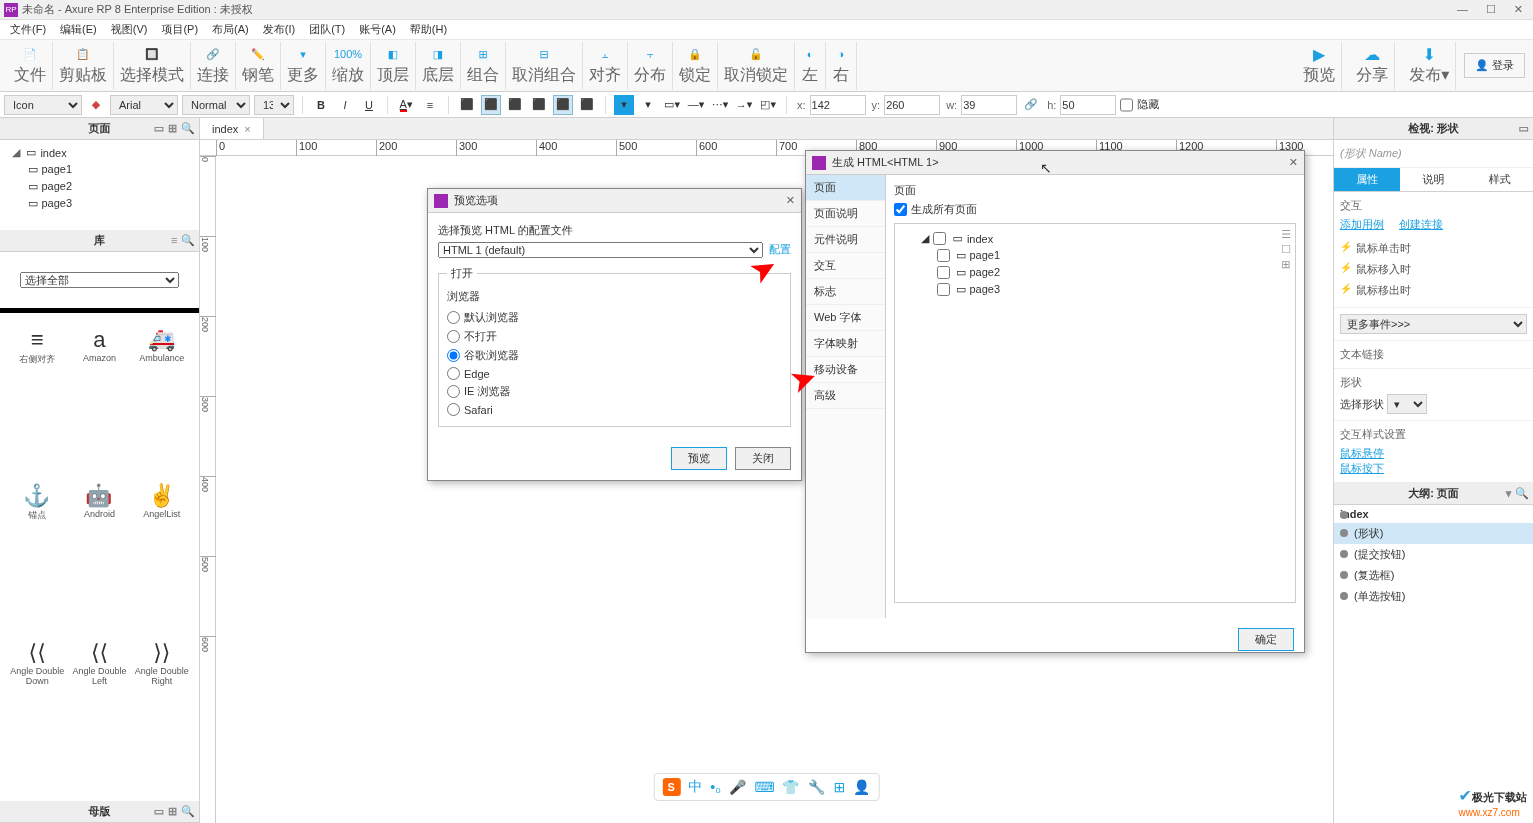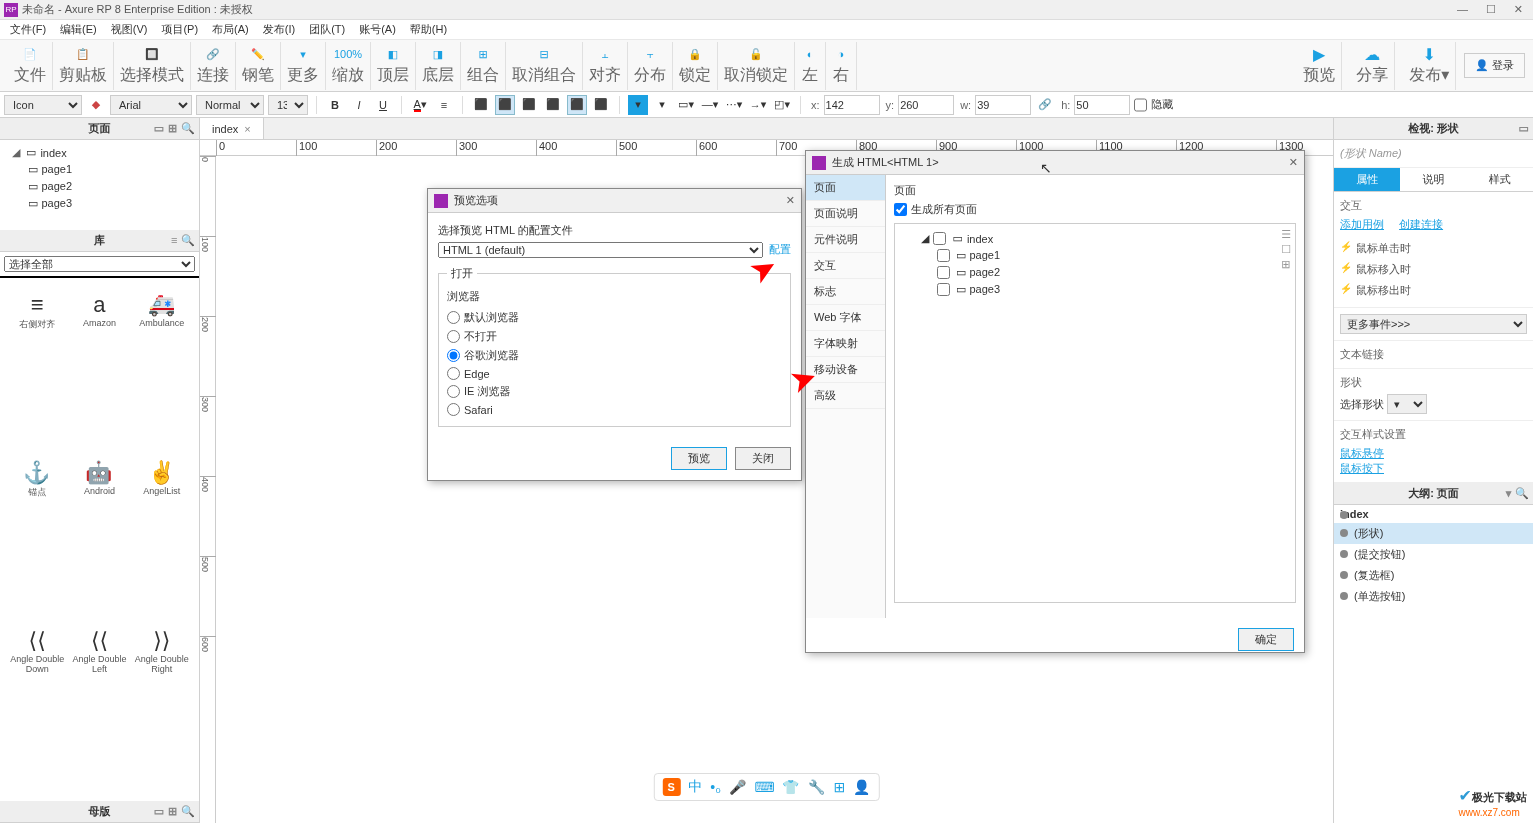--- a/index.html
+++ b/index.html
@@ -202,21 +202,21 @@
         <div class="ico">⬇</div>
         <div class="lbl">发布▾</div>
       </div>
       <div style="border: 1px solid rgb(204, 204, 204); padding: 4px 10px; cursor: pointer;">👤 登录</div>
     </div>
 </div>
 
 <div class="formatbar">
   <select style="width:78px"><option>Icon</option></select>
   <span class="btn" style="color:#c44">◆</span>
-  <select style="width:82px"><option>Arial</option></select>
+  <select style="width:68px"><option>Arial</option></select>
   <select style="width:68px"><option>Normal</option></select>
   <select style="width:40px"><option>13</option></select>
   <span class="sep"></span>
   <span class="btn">
       <b>B</b>
     </span>
   <span class="btn">
       <i>I</i>
     </span>
   <span class="btn">
@@ -272,21 +272,21 @@
           <div class="node child">▭ page3</div>
         </div>
     </div>
     <div class="panel-hdr">
       <span>库</span>
       <div class="picons">
           <span>≡</span>
           <span>🔍</span>
         </div>
     </div>
-    <div style="padding:4px;border-bottom:2px solid #000000"><select style="width:100%"><option>选择全部</option></select></div>
+    <div style="padding:20px;border-bottom:5px solid #000000"><select style="width:100%"><option>选择全部</option></select></div>
     <div class="libgrid" id="libgrid" style="flex:1">
         <div class="libitem">
           <div class="lico">≡</div>
           <div class="llbl">右侧对齐</div>
         </div>
         <div class="libitem">
           <div class="lico">a</div>
           <div class="llbl">Amazon</div>
         </div>
         <div class="libitem">

